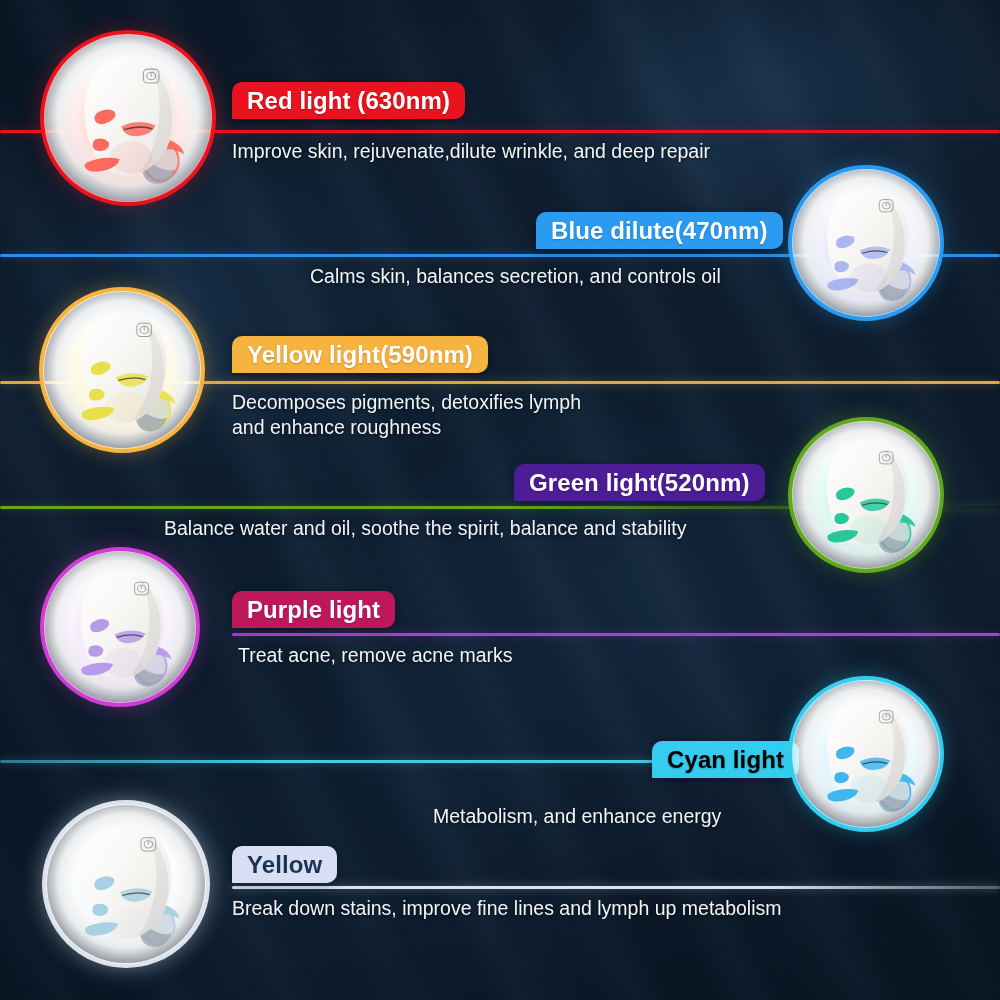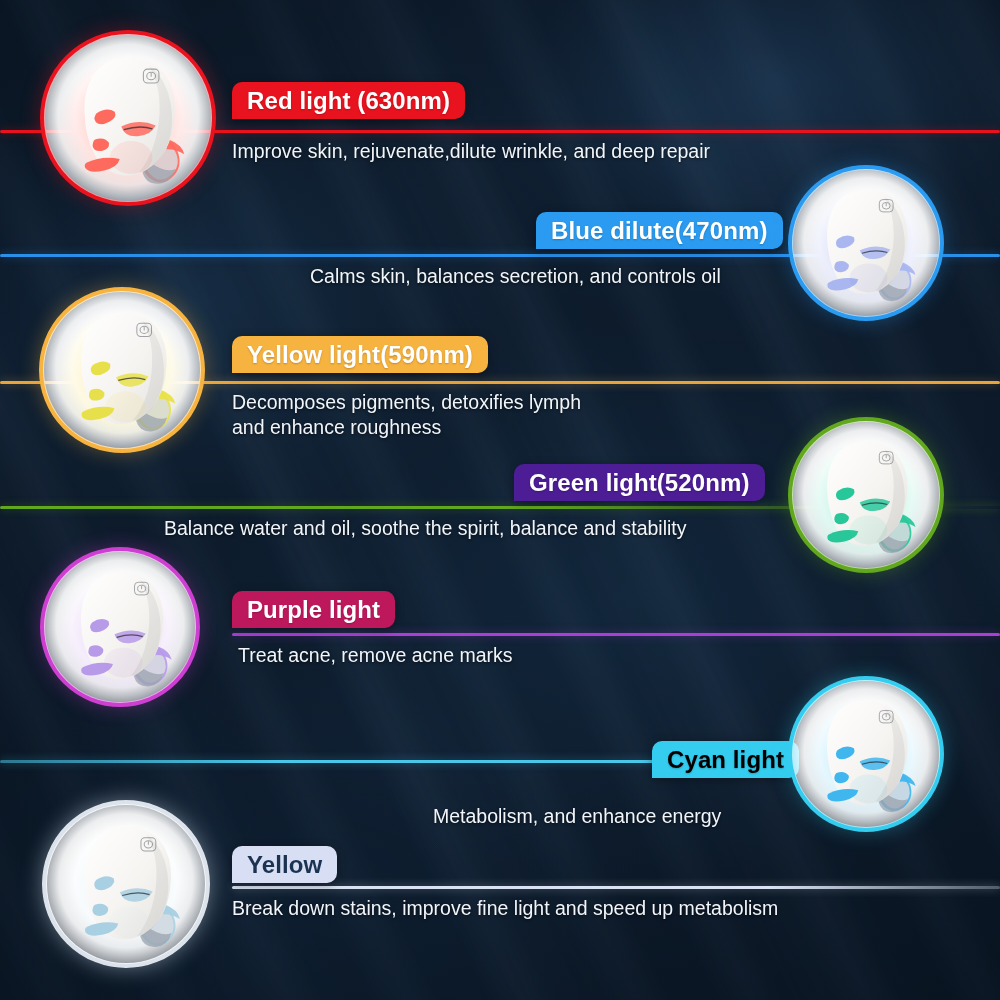--- a/index.html
+++ b/index.html
@@ -455,21 +455,21 @@
   <path d="M50 152 q20 -9 40 -4 q-2 10 -19 14 q-18 4 -23 -3 q-2 -5 2 -7z" fill="#3fb6ee"></path>
 
   <ellipse cx="104" cy="146" rx="26" ry="20" fill="#49c6f5" opacity=".10"></ellipse>
 </svg>
           </div>
         </div>
       </div>
       <div class="row" style="top: 0px;">
         <div class="divider" style="left: 232px; width: 768px; top: 886px; background: linear-gradient(90deg, rgb(216, 226, 242) 0%, rgb(216, 226, 242) 70%, rgba(216, 226, 242, 0.35) 100%); box-shadow: rgba(216, 226, 242, 0.4) 0px 0px 8px;"></div>
         <div class="badge" style="left: 232px; top: 846px; background: rgb(216, 223, 245); color: rgb(27, 51, 80); border-radius: 10px 10px 10px 0px; box-shadow: rgba(0, 0, 0, 0.35) 0px 2px 10px; text-shadow: none; font-weight: 600;">Yellow</div>
-        <div class="desc" style="left: 232px; top: 896px;">Break down stains, improve fine light and speed up metabolism</div>
+        <div class="desc" style="left: 232px; top: 896px;">Break down stains, improve fine lines and lymph up metabolism</div>
         <div class="mask-wrap" style="left: 42px; top: 800px; width: 168px; height: 168px;">
           <div class="ring" style="border: 5px solid rgba(238, 244, 252, 0.92); box-shadow: rgba(210, 228, 245, 0.45) 0px 0px 22px; box-sizing: border-box;"></div>
           <div class="halo" style="left: 4px; top: 4px; width: 160px; height: 160px;"></div>
           <div class="mface" style="left: 5.88px; top: 7.56px; width: 156.24px; height: 156.24px;">
 <svg class="mask-svg" viewBox="0 0 200 200">
   <defs>
     <radialGradient id="gl-laser" cx="50%" cy="50%" r="50%">
       <stop offset="0%" stop-color="#cfe4ef" stop-opacity=".55"></stop>
       <stop offset="60%" stop-color="#cfe4ef" stop-opacity=".18"></stop>
       <stop offset="100%" stop-color="#cfe4ef" stop-opacity="0"></stop>

